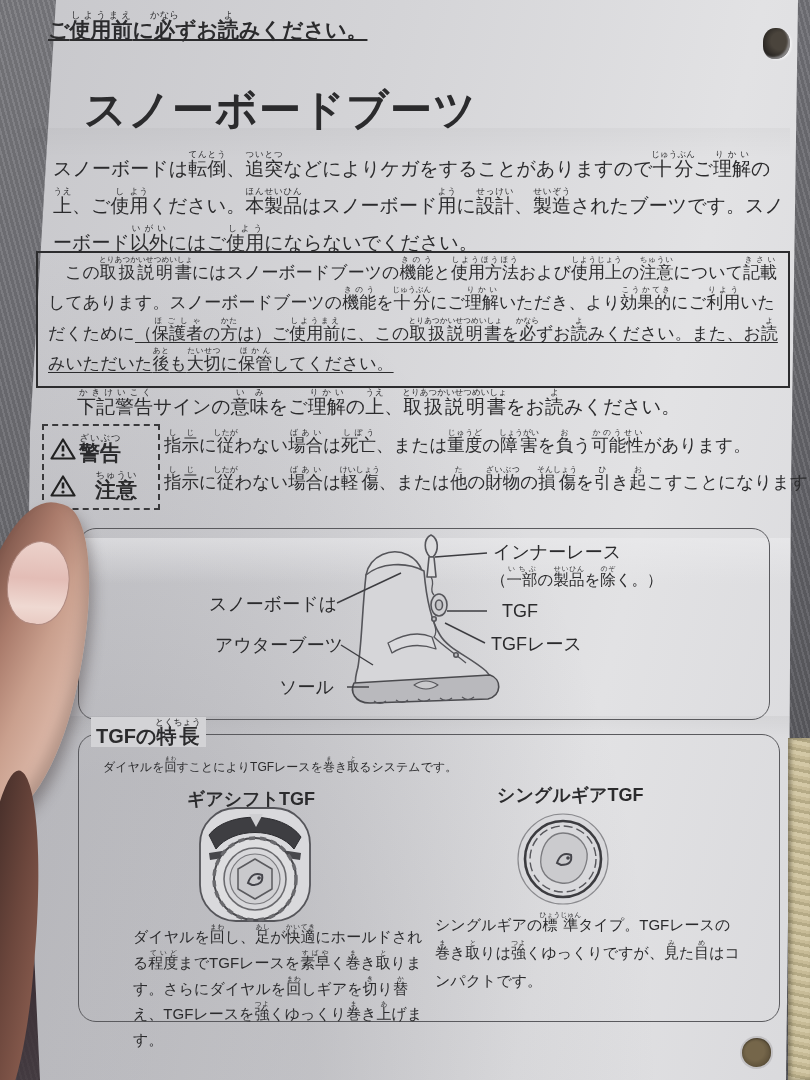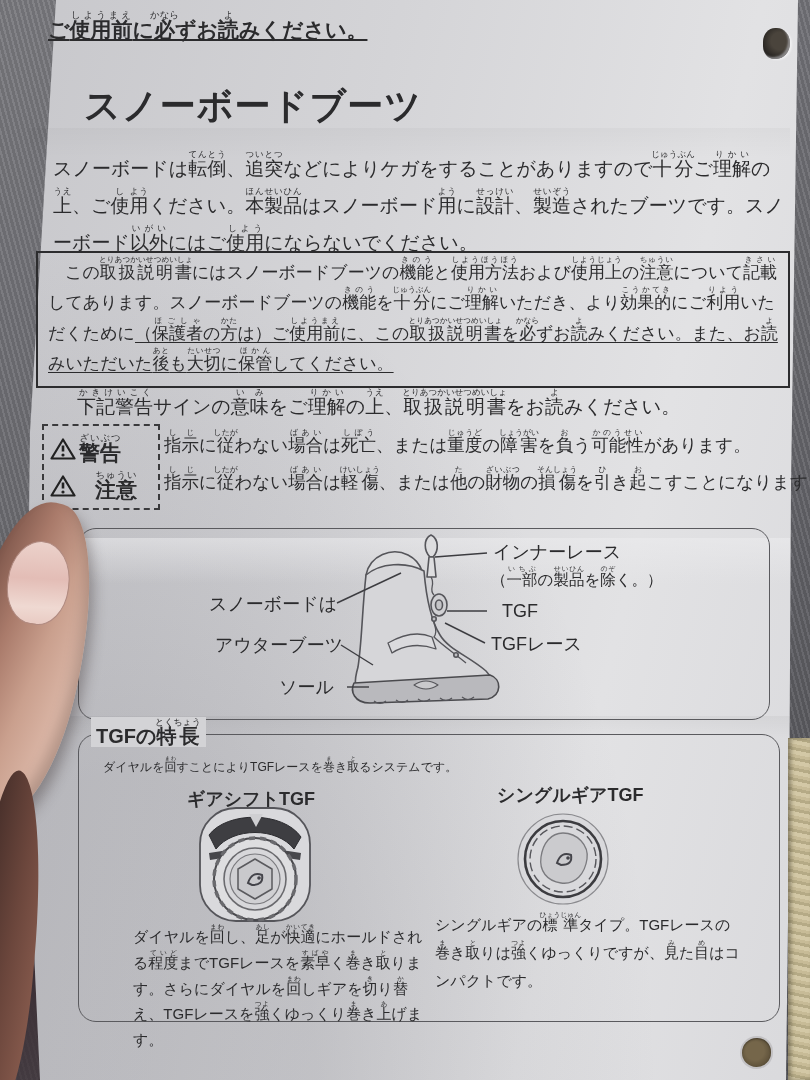--- a/index.html
+++ b/index.html
@@ -57,21 +57,21 @@
 
 <div id="canvas">
 
   <div id="paper"></div>
   <div id="crease1" class="crease"></div>
   <div id="crease2" class="crease"></div>
   <div id="crease3" class="crease"></div>
 
   <div class="abs jp" style="left:48px;top:10px;font-size:21px;font-weight:700;line-height:1.15;text-decoration:underline;"><span>ご</span><ruby>使用前<rt>しようまえ</rt></ruby><span>に</span><ruby>必<rt>かなら</rt></ruby><span>ずお</span><ruby>読<rt>よ</rt></ruby><span>みください。</span></div>
 
-  <div class="abs" style="left:84px;top:82px;font-size:36px;font-weight:700;letter-spacing:1px;">スノーボードブーツ</div>
+  <div class="abs" style="left:84px;top:82px;font-size:42px;font-weight:700;letter-spacing:1px;">スノーボードブーツ</div>
 
 
   <div class="abs jp para" style="left:53px;top:150px;width:740px;"><span>スノーボードは</span><ruby>転倒<rt>てんとう</rt></ruby><span>、</span><ruby>追突<rt>ついとつ</rt></ruby><span>などによりケガをすることがありますので</span><ruby>十分<rt>じゅうぶん</rt></ruby><span>ご</span><ruby>理解<rt>りかい</rt></ruby><span>の</span><ruby>上<rt>うえ</rt></ruby><span>、ご</span><ruby>使<rt>し</rt></ruby><ruby>用<rt>よう</rt></ruby><span>ください。</span><ruby>本製品<rt>ほんせいひん</rt></ruby><span>はスノーボード</span><ruby>用<rt>よう</rt></ruby><span>に</span><ruby>設計<rt>せっけい</rt></ruby><span>、</span><ruby>製造<rt>せいぞう</rt></ruby><span>されたブーツです。スノーボード</span><ruby>以外<rt>いがい</rt></ruby><span>にはご</span><ruby>使用<rt>しよう</rt></ruby><span>にならないでください。</span></div>
 
   <div class="abs jp" style="left:36px;top:251px;width:730px;border:2px solid #2c2c2e;padding:5px 10px 7px 10px;font-size:17px;line-height:1.78;"><span>　この</span><ruby>取扱説明書<rt>とりあつかいせつめいしょ</rt></ruby><span>にはスノーボードブーツの</span><ruby>機能<rt>きのう</rt></ruby><span>と</span><ruby>使用方法<rt>しようほうほう</rt></ruby><span>および</span><ruby>使用上<rt>しようじょう</rt></ruby><span>の</span><ruby>注意<rt>ちゅうい</rt></ruby><span>について</span><ruby>記載<rt>きさい</rt></ruby><span>してあります。スノーボードブーツの</span><ruby>機能<rt>きのう</rt></ruby><span>を</span><ruby>十分<rt>じゅうぶん</rt></ruby><span>にご</span><ruby>理解<rt>りかい</rt></ruby><span>いただき、より</span><ruby>効果的<rt>こうかてき</rt></ruby><span>にご</span><ruby>利用<rt>りよう</rt></ruby><span>いただくために</span><span class="u">（</span><ruby class="u">保護者<rt>ほごしゃ</rt></ruby><span class="u">の</span><ruby class="u">方<rt>かた</rt></ruby><span class="u">は）ご</span><ruby class="u">使用前<rt>しようまえ</rt></ruby><span class="u">に、この</span><ruby class="u">取扱説明書<rt>とりあつかいせつめいしょ</rt></ruby><span class="u">を</span><ruby class="u">必<rt>かなら</rt></ruby><span class="u">ずお</span><ruby class="u">読<rt>よ</rt></ruby><span class="u">みください。また、お</span><ruby class="u">読<rt>よ</rt></ruby><span class="u">みいただいた</span><ruby class="u">後<rt>あと</rt></ruby><span class="u">も</span><ruby class="u">大切<rt>たいせつ</rt></ruby><span class="u">に</span><ruby class="u">保管<rt>ほかん</rt></ruby><span class="u">してください。</span></div>
 
   <div class="abs jp" style="left:58px;top:388px;font-size:19px;line-height:1.3;"><span>　</span><ruby>下記警告<rt>かきけいこく</rt></ruby><span>サインの</span><ruby>意味<rt>いみ</rt></ruby><span>をご</span><ruby>理解<rt>りかい</rt></ruby><span>の</span><ruby>上<rt>うえ</rt></ruby><span>、</span><ruby>取扱説明書<rt>とりあつかいせつめいしょ</rt></ruby><span>をお</span><ruby>読<rt>よ</rt></ruby><span>みください。</span></div>
 
   <div class="abs" style="left:42px;top:424px;width:114px;height:82px;border:2px dashed #3a3a3c;"></div>
 

